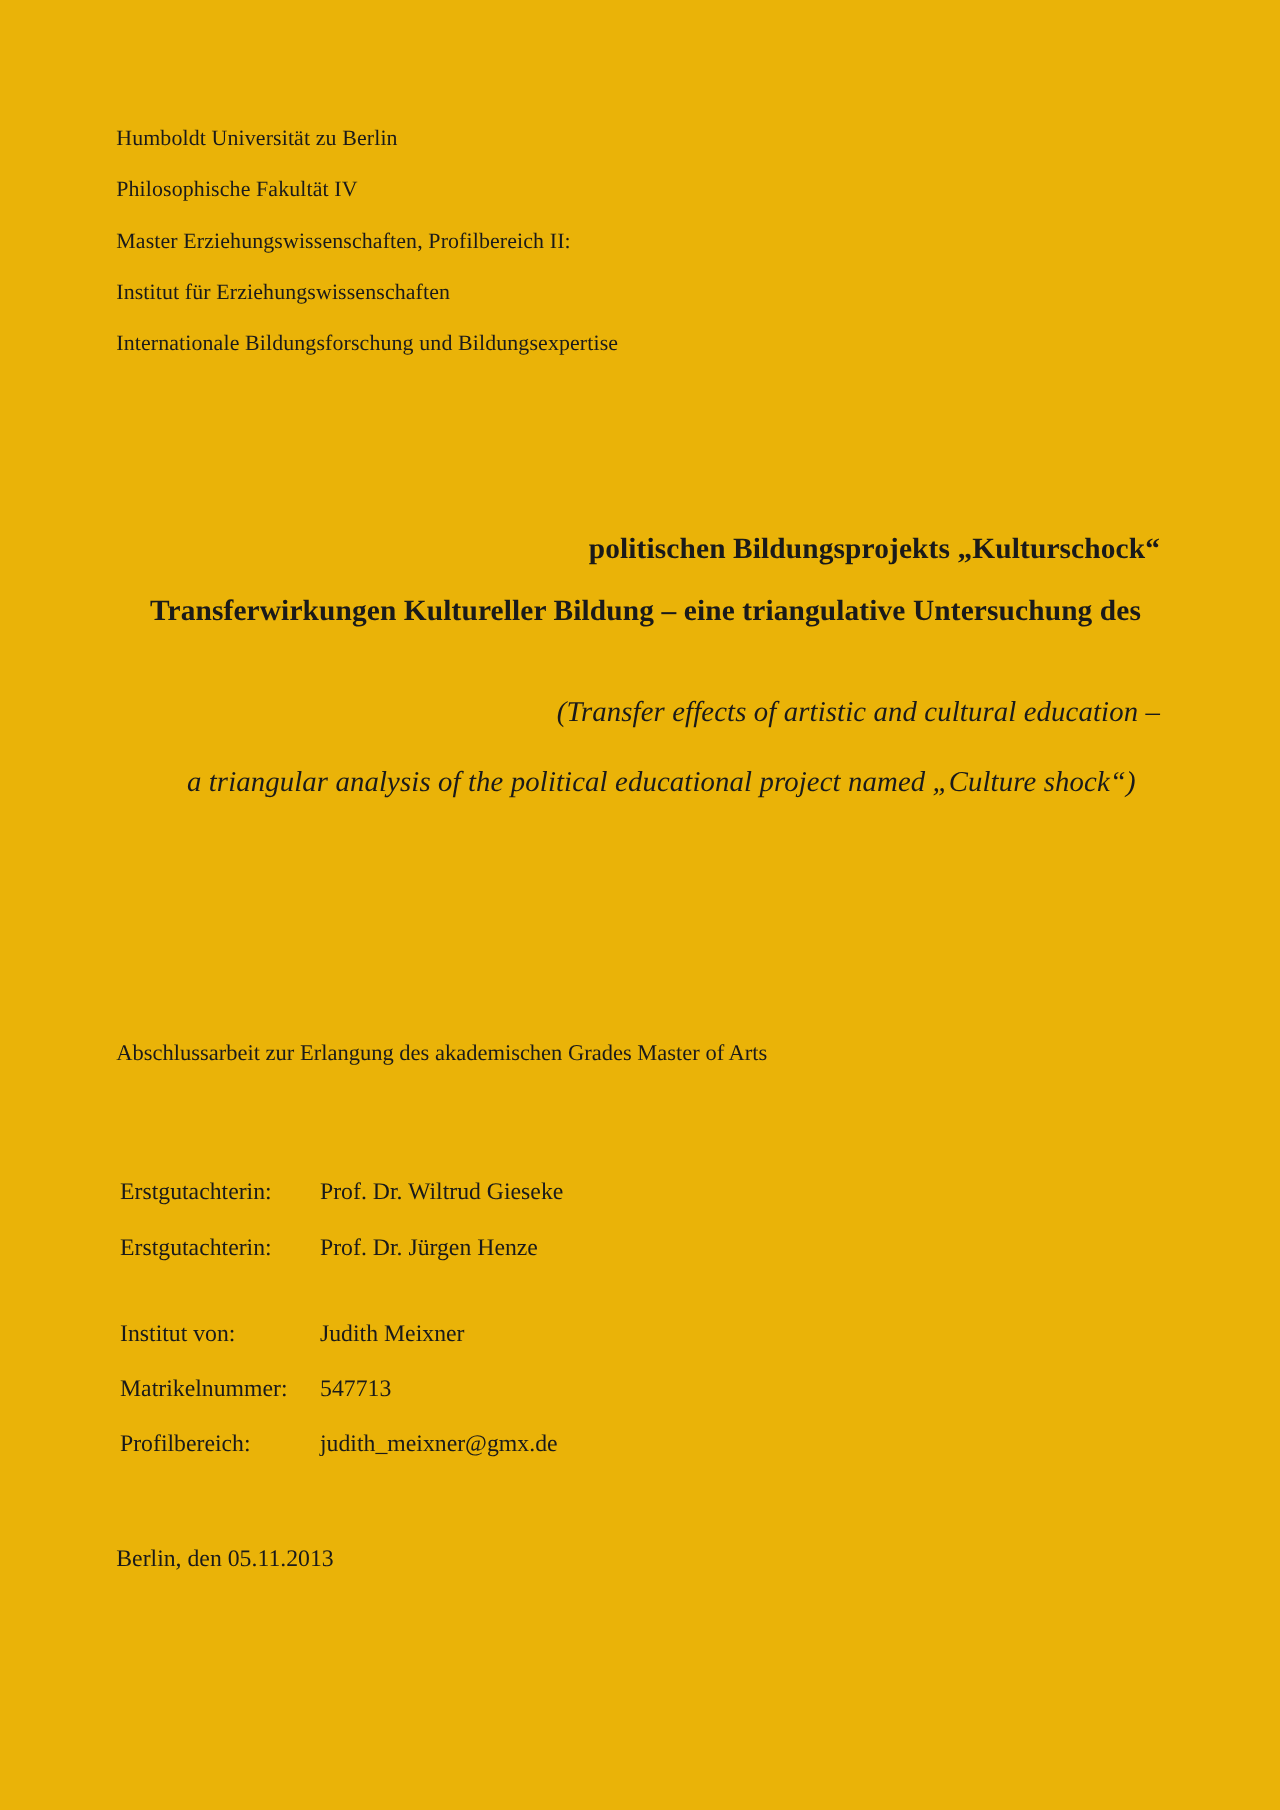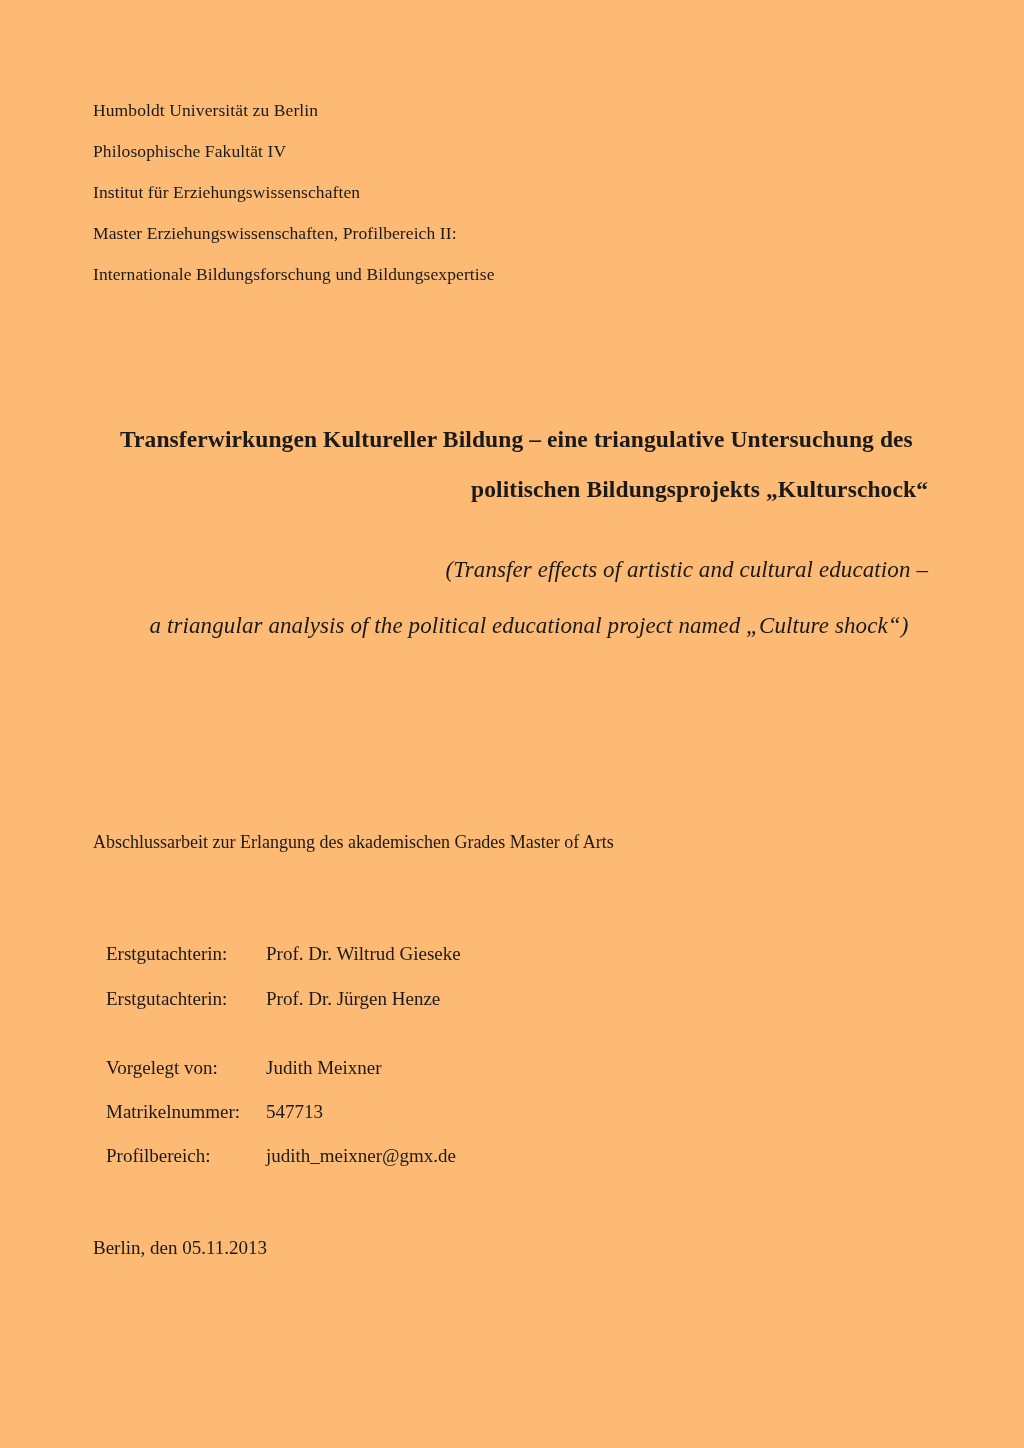--- a/index.html
+++ b/index.html
@@ -13,21 +13,21 @@
     position: relative;
     overflow: hidden;
     font-family: "Liberation Serif", "DejaVu Serif", serif;
     color: #1a1a1a;
     -webkit-font-smoothing: antialiased;
   }
 
   .page {
     position: absolute;
     inset: 0;
-    background: #fdba74;
+    background: #eab308;
   }
 
   
   .affiliation-block {
     position: absolute;
     left: 93px;
     top: 90px;
     width: 700px;
   }
   .affiliation-line {
@@ -76,21 +76,21 @@
     top: 805px;
     font-size: 18px;
     line-height: 30px;
     white-space: nowrap;
     margin-top: 22px;
   }
 
   
   .info-block {
     position: absolute;
-    left: 106px;
+    left: 96px;
   }
   .info-block.examiners { top: 931px; }
   .info-block.author    { top: 1046px; }
   .info-block.examiners .info-row { line-height: 45px; }
   .info-block.author    .info-row { line-height: 44px; }
 
   .info-row {
     display: flex;
     font-size: 19px;
     white-space: nowrap;
@@ -115,28 +115,28 @@
   }
 </style>
 </head>
 <body>
 
 <div class="page">
 
   <div class="affiliation-block">
     <div class="affiliation-line">Humboldt Universität zu Berlin</div>
     <div class="affiliation-line">Philosophische Fakultät IV</div>
+    <div class="affiliation-line">Master Erziehungswissenschaften, Profilbereich II:</div>
     <div class="affiliation-line">Institut für Erziehungswissenschaften</div>
-    <div class="affiliation-line">Master Erziehungswissenschaften, Profilbereich II:</div>
     <div class="affiliation-line">Internationale Bildungsforschung und Bildungsexpertise</div>
   </div>
 
   <div class="title-block">
+    <div class="title-line second">politischen Bildungsprojekts „Kulturschock“</div>
     <div class="title-line first">Transferwirkungen Kultureller Bildung – eine triangulative Untersuchung des</div>
-    <div class="title-line second">politischen Bildungsprojekts „Kulturschock“</div>
   </div>
 
   <div class="subtitle-block">
     <div class="subtitle-line first">(Transfer effects of artistic and cultural education –</div>
     <div class="subtitle-line second">a triangular analysis of the political educational project named „Culture shock“)</div>
   </div>
 
   <div class="degree-statement">Abschlussarbeit zur Erlangung des akademischen Grades Master of Arts</div>
 
   <div class="info-block examiners">
@@ -145,21 +145,21 @@
       <span class="info-value">Prof. Dr. Wiltrud Gieseke</span>
     </div>
     <div class="info-row">
       <span class="info-label">Erstgutachterin:</span>
       <span class="info-value">Prof. Dr. Jürgen Henze</span>
     </div>
   </div>
 
   <div class="info-block author">
     <div class="info-row">
-      <span class="info-label">Vorgelegt von:</span>
+      <span class="info-label">Institut von:</span>
       <span class="info-value">Judith Meixner</span>
     </div>
     <div class="info-row">
       <span class="info-label">Matrikelnummer:</span>
       <span class="info-value">547713</span>
     </div>
     <div class="info-row">
       <span class="info-label">Profilbereich:</span>
       <span class="info-value">judith_meixner@gmx.de</span>
     </div>

